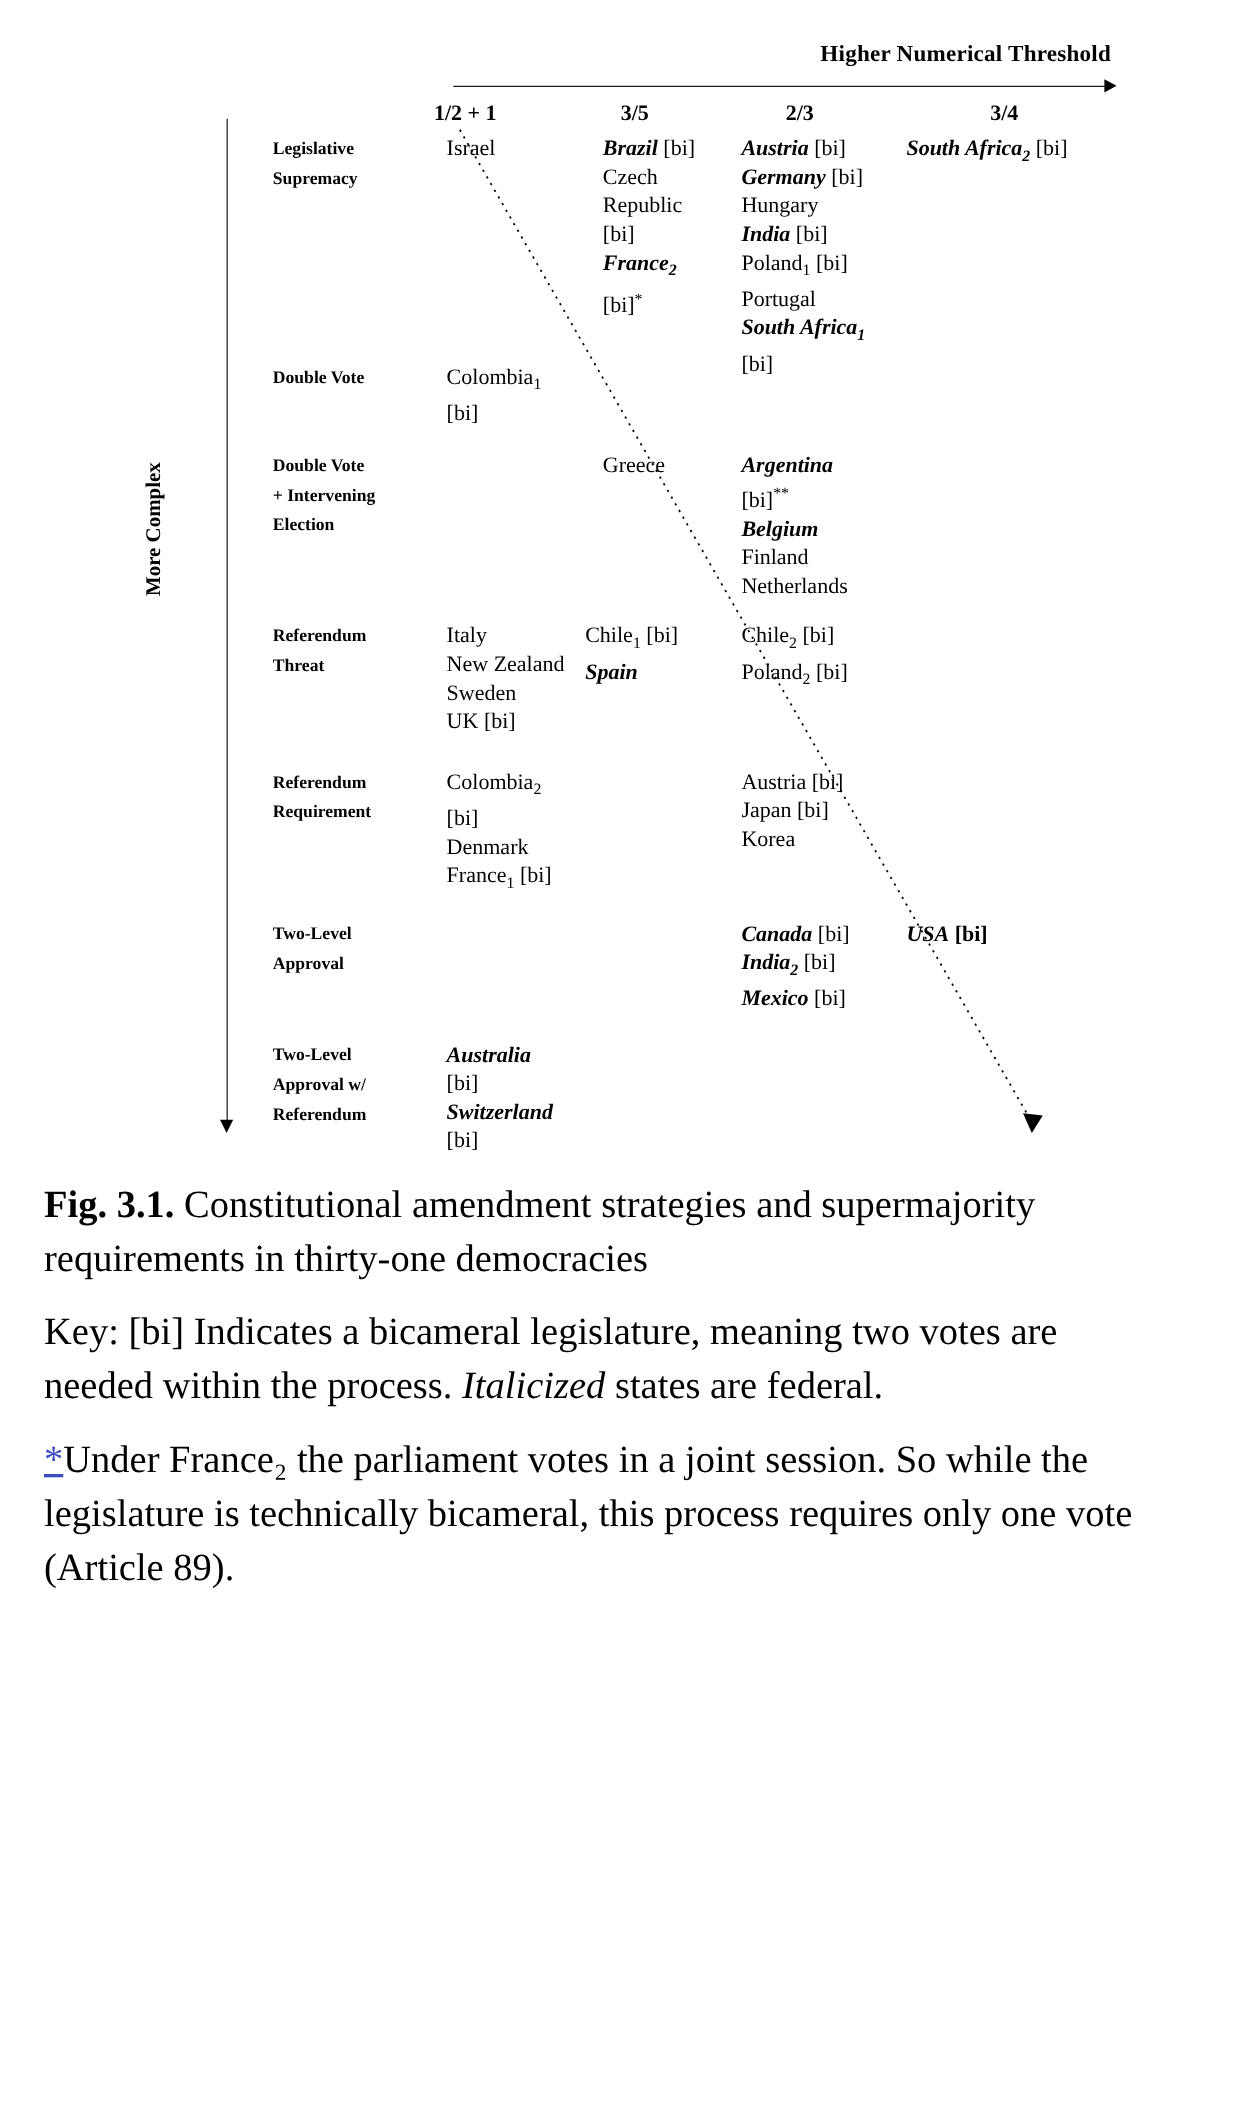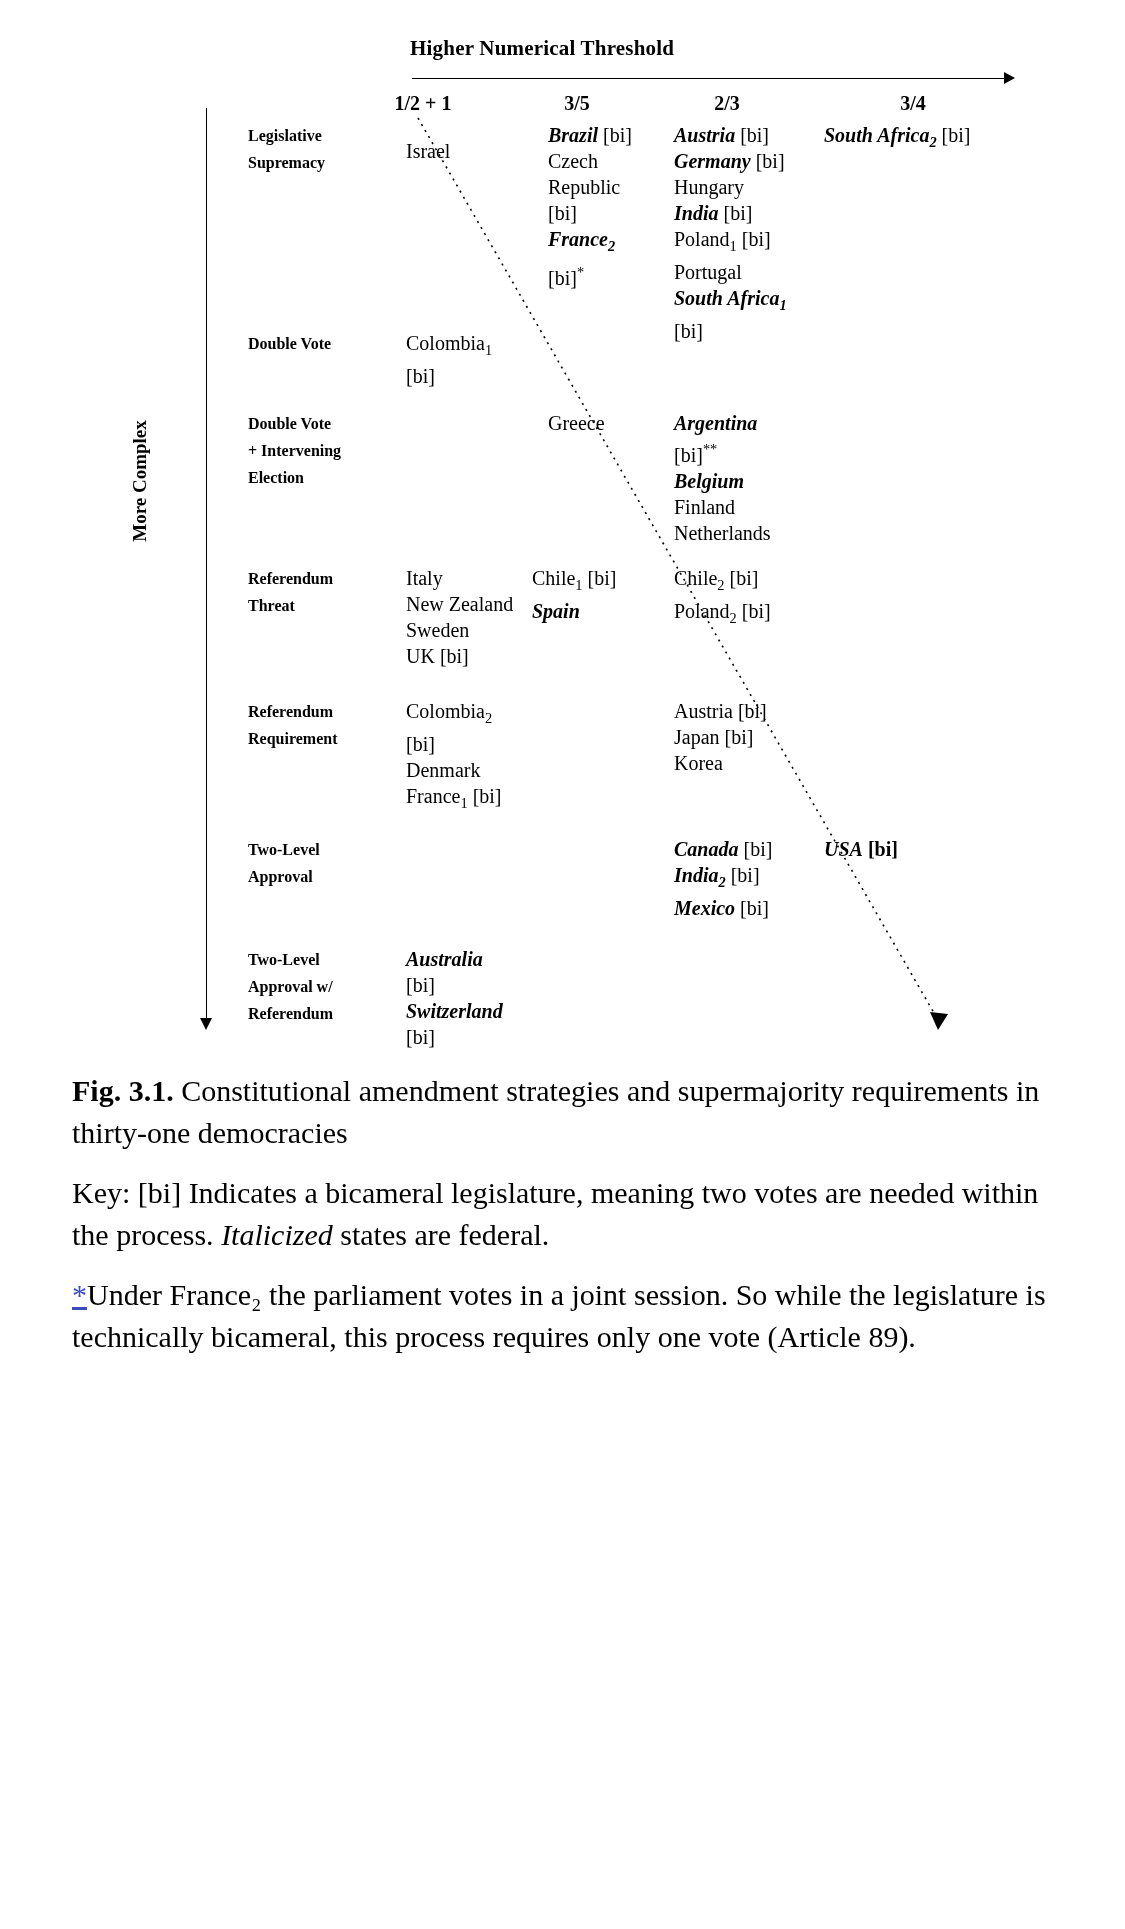--- a/index.html
+++ b/index.html
@@ -21,21 +21,21 @@
     position: relative;
     width: 1125px;
     height: 1060px;
   }
 
   #axis-top-label {
     position: absolute;
     left: 410px;
     top: 36px;
     width: 600px;
-    text-align: left;
+    text-align: right;
     font-family: "Liberation Serif", serif;
     font-weight: bold;
     font-size: 21px;
     letter-spacing: 0.2px;
   }
 
   
   #axis-top-line {
     position: absolute;
     left: 412px;
@@ -122,25 +122,25 @@
     position: absolute;
     left: 0; top: 0;
     width: 1125px;
     height: 1060px;
     pointer-events: none;
   }
 
   
   #caption-area {
     position: absolute;
-    left: 72px;
+    left: 40px;
     top: 1070px;
     width: 1010px;
     font-family: "Liberation Serif", serif;
-    font-size: 30px;
+    font-size: 35px;
     line-height: 1.4;
   }
   #caption-area p { margin: 0 0 18px 0; }
   .fig-num { font-weight: bold; }
   .link-mark {
     color: #3b4cc0;
     text-decoration: underline;
   }
   .it { font-style: italic; }
 </style>
@@ -156,21 +156,21 @@
   <div id="axis-left-line"></div>
   <div id="axis-left-arrow"></div>
   <div id="axis-left-label">More Complex</div>
 
   <div class="col-head" style="left:348px; width:150px;">1/2  + 1</div>
   <div class="col-head" style="left:522px; width:110px;">3/5</div>
   <div class="col-head" style="left:672px; width:110px;">2/3</div>
   <div class="col-head" style="left:838px; width:150px;">3/4</div>
 
   <div class="row-label" style="top:122px;">Legislative<br>Supremacy</div>
-  <div class="cell" style="left:406px; top:138px; width:130px;">Israel</div>
+  <div class="cell" style="left:406px; top:122px; width:130px;">Israel</div>
   <div class="cell" style="left:548px; top:122px; width:120px;">
     <span class="it">Brazil</span> [bi]<br>Czech<br>Republic<br>[bi]<br><span class="it">France<sub>2</sub></span><br>[bi]<sup>*</sup>
   </div>
   <div class="cell" style="left:674px; top:122px; width:150px;">
     <span class="it">Austria</span> [bi]<br><span class="it">Germany</span> [bi]<br>Hungary<br><span class="it">India</span> [bi]<br>Poland<sub>1</sub> [bi]<br>Portugal<br><span class="it">South Africa<sub>1</sub></span><br>[bi]
   </div>
   <div class="cell" style="left:824px; top:122px; width:220px;">
     <span class="it">South Africa<sub>2</sub></span> [bi]
   </div>
 

